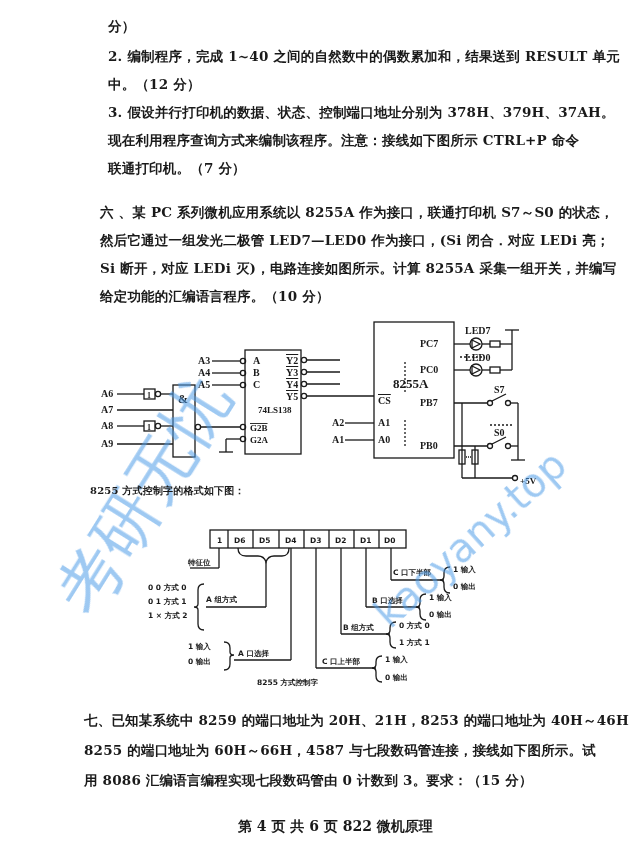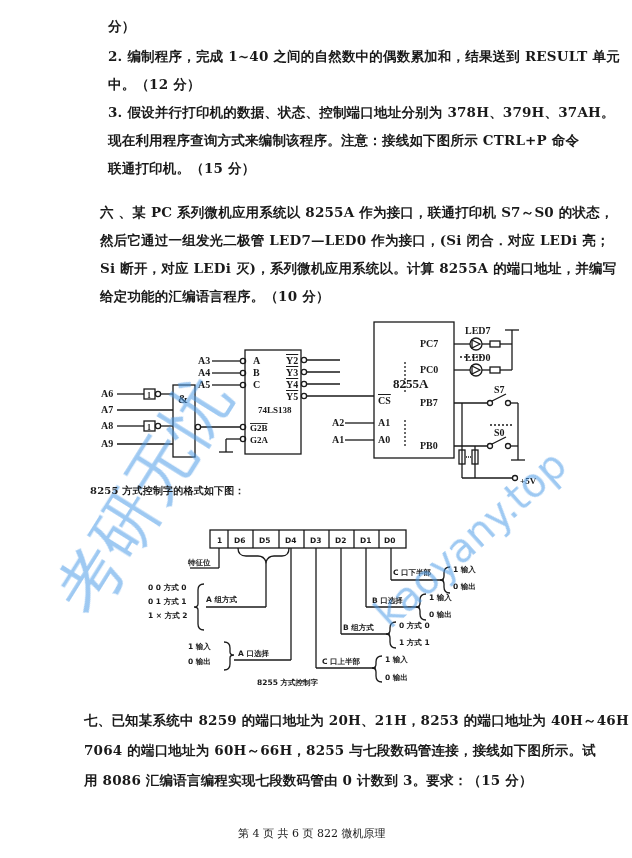--- a/index.html
+++ b/index.html
@@ -3,35 +3,35 @@
 <meta charset="utf-8">
 <style>
   html, body { margin:0; padding:0; background:#ffffff; }
   body { width:632px; height:858px; position:relative; overflow:hidden;
          font-family:"DejaVu Serif","Liberation Serif",serif; color:#1a1a1a; }
   .line { position:absolute; font-size:13.5px; font-weight:bold; white-space:nowrap; letter-spacing:0.2px; }
   .diagram { position:absolute; left:0; top:0; }
   .svgtxt { font-family:"Liberation Serif","DejaVu Serif",serif; font-weight:bold; fill:#1a1a1a; }
   .svgsm { font-family:"DejaVu Sans","Liberation Sans",sans-serif; font-weight:bold; fill:#1a1a1a; }
   .wm { font-family:"DejaVu Sans","Liberation Sans",sans-serif; fill:#4f9de8; opacity:0.55; }
-  .footer { position:absolute; font-size:11px; font-weight:normal; white-space:nowrap;margin-top:8px; }
+  .footer { position:absolute; font-size:14px; font-weight:bold; white-space:nowrap; }
 </style>
 </head>
 <body>
 
 <div class="line" style="left:108px;top:18px">分）</div>
 <div class="line" style="left:108px;top:48px">2. 编制程序，完成 1~40 之间的自然数中的偶数累加和，结果送到 RESULT 单元</div>
 <div class="line" style="left:108px;top:76px">中。（12 分）</div>
 <div class="line" style="left:108px;top:104px">3. 假设并行打印机的数据、状态、控制端口地址分别为  378H、379H、37AH。</div>
 <div class="line" style="left:108px;top:132px">现在利用程序查询方式来编制该程序。注意：接线如下图所示  CTRL+P  命令</div>
-<div class="line" style="left:108px;top:160px">联通打印机。（15 分）</div>
+<div class="line" style="left:108px;top:160px">联通打印机。（7 分）</div>
 
 <div class="line" style="left:100px;top:204px">六 、某 PC 系列微机应用系统以 8255A 作为接口，联通打印机 S7～S0 的状态，</div>
 <div class="line" style="left:100px;top:232px">然后它通过一组发光二极管 LED7—LED0 作为接口，(Si 闭合．对应 LEDi 亮；</div>
-<div class="line" style="left:100px;top:260px">Si 断开，对应 LEDi 灭)，系列微机应用系统以。计算 8255A 的端口地址，并编写</div>
+<div class="line" style="left:100px;top:260px">Si 断开，对应 LEDi 灭)，电路连接如图所示。计算 8255A 采集一组开关，并编写</div>
 <div class="line" style="left:100px;top:288px">给定功能的汇编语言程序。（10 分）</div>
 
 <svg class="diagram" width="632" height="700" viewBox="0 0 632 700">
   <g stroke="#1a1a1a" stroke-width="1.3" fill="none">
 
     <rect x="173" y="385" width="22" height="72"></rect>
 
     <rect x="144" y="389" width="11" height="10"></rect>
       <circle cx="158" cy="394" r="2.6"></circle>
     <rect x="144" y="421" width="11" height="10"></rect>
@@ -222,16 +222,16 @@
 
   <g class="wm">
     <text x="92" y="620" font-size="66" transform="rotate(-58 92 620)">考研无忧</text>
     <text x="390" y="630" font-size="40" transform="rotate(-42 390 630)">kaoyany.top</text>
   </g>
 </svg>
 
 <div class="line" style="left:90px;top:484px;font-size:10px">8255 方式控制字的格式如下图：</div>
 
 <div class="line" style="left:84px;top:712px">七、已知某系统中 8259 的端口地址为 20H、21H，8253 的端口地址为 40H～46H，</div>
-<div class="line" style="left:84px;top:742px">7064 的端口地址为 60H～66H，8255 与七段数码管连接，接线如下图所示。试</div>
+<div class="line" style="left:84px;top:742px">8255 的端口地址为 60H～66H，4587 与七段数码管连接，接线如下图所示。试</div>
 <div class="line" style="left:84px;top:772px">用 8086 汇编语言编程实现七段数码管由 0 计数到 3。要求：（15 分）</div>
 
 <div class="footer" style="left:238px;top:818px">第 4 页 共 6 页   822 微机原理</div>
 
 </body></html>

